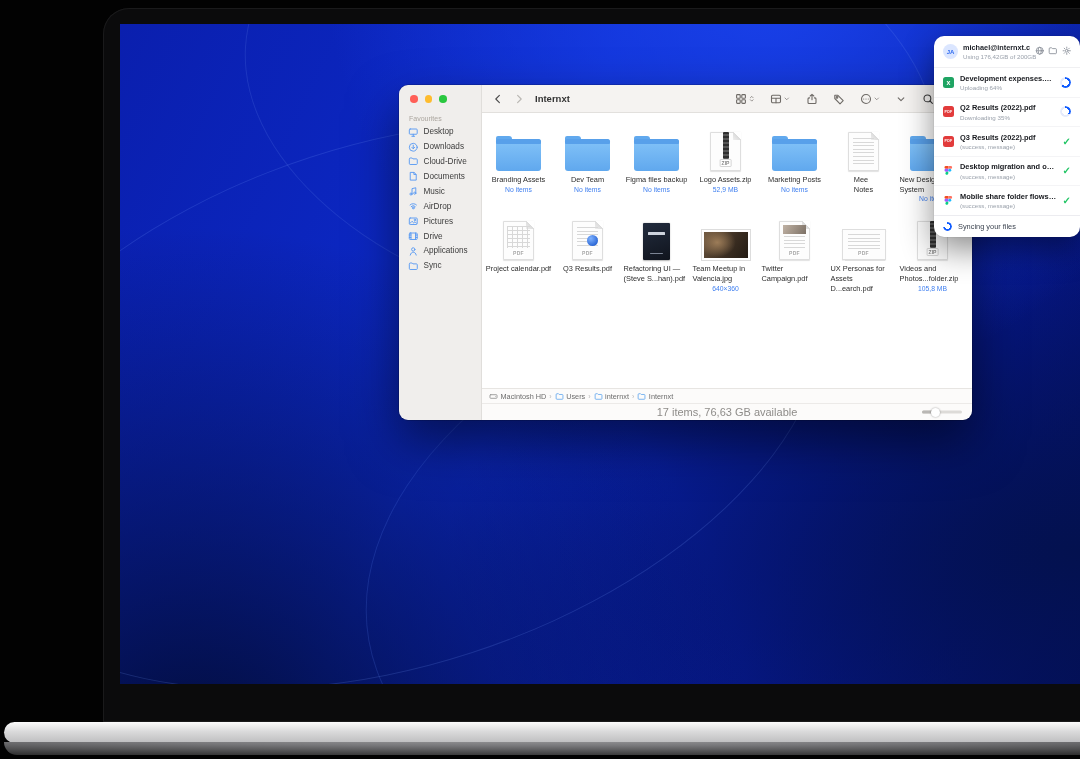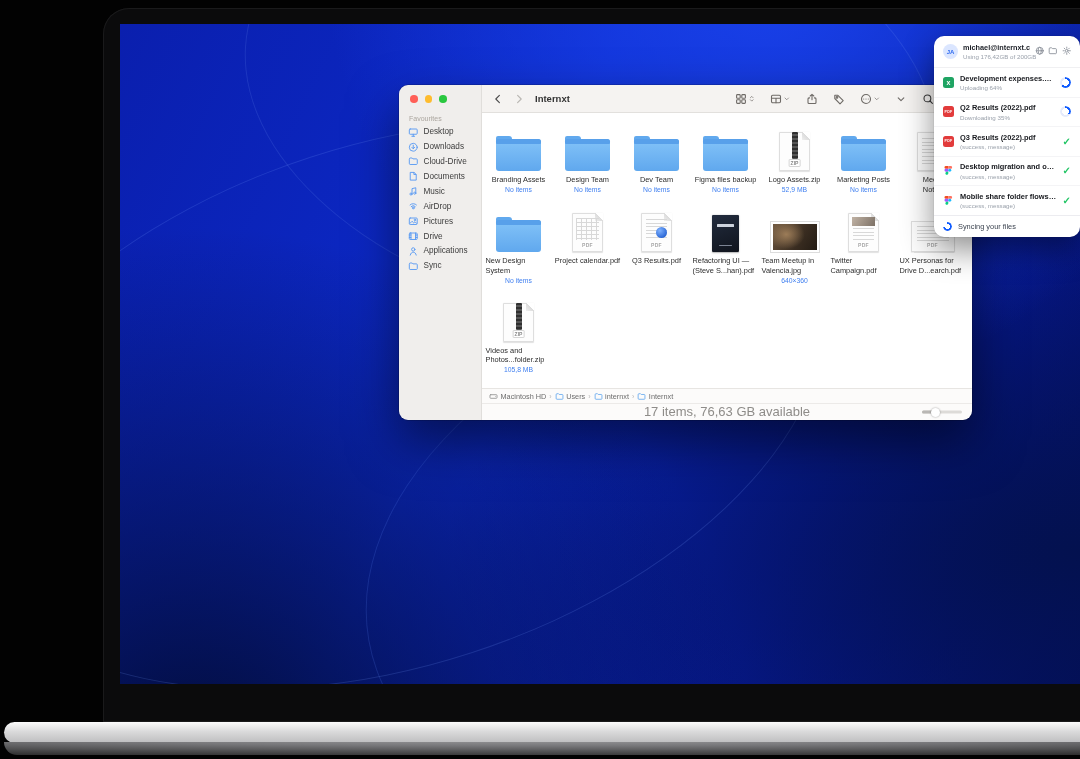--- a/index.html
+++ b/index.html
@@ -77,21 +77,21 @@
       linear-gradient(120deg,#6e5740 0%,#3a2d21 60%,#241c14 100%);
       border:2px solid #fff;box-shadow:0 0 0 1px #ddd;}
   .pagewide{position:relative;width:42px;height:29px;background:#fdfdfd;border:1px solid #dedede;box-shadow:0 .5px 1px rgba(0,0,0,.12);}
   .pagewide .lines{top:4px;bottom:9px;left:5px;right:5px;}
   
   .pathbar{height:14px;background:#fcfbfa;border-top:1px solid #e7e5e2;display:flex;align-items:center;gap:3px;padding-left:7px;font-size:7.3px;color:#6d6d6d;flex-shrink:0;}
   .pathbar .ic svg{width:9px;height:9px;}
   .pb-drive{color:#8f8f8f;}.pb-folder{color:#62a7ef;}
   .pb-sep{color:#b8b8b8;font-size:7px;}
   .statusbar{position:relative;height:16px;background:#fcfbfa;border-top:1px solid #eceae8;border-radius:0 0 9px 0;
-     display:flex;align-items:flex-start;justify-content:center;font-size:13px;color:#8e8c89;flex-shrink:0;}
+     display:flex;align-items:center;justify-content:center;font-size:11px;color:#8e8c89;flex-shrink:0;}
   .slider{position:absolute;right:10px;top:50%;transform:translateY(-50%);width:40px;height:3px;background:#dddbd8;border-radius:2px;}
   .slider .fill{position:absolute;left:0;top:0;height:3px;width:13px;background:#b9b7b4;border-radius:2px;}
   .knob{position:absolute;left:9px;top:50%;transform:translate(0,-50%);width:9px;height:9px;border-radius:50%;background:#fff;box-shadow:0 0 2px rgba(0,0,0,.4);}
   
   .widget{position:absolute;left:814px;top:12px;width:146px;background:#fff;border-radius:10px;
           box-shadow:0 12px 32px rgba(0,0,0,.45),0 0 0 .5px rgba(0,0,0,.08);font-size:8px;}
   .w-head{display:flex;align-items:center;gap:5px;padding:7px 9px;border-bottom:1px solid #f0f0f2;}
   .avatar{width:15px;height:15px;border-radius:50%;background:#dbe6ff;color:#2f6bf0;font-size:6px;font-weight:bold;
           display:flex;align-items:center;justify-content:center;flex-shrink:0;}
   .w-id{flex:1;min-width:0;}
@@ -324,27 +324,20 @@
                 <div class="fi">
                   <div class="folder"></div>
                 </div>
                 <div class="file-name">Branding Assets</div>
                 <div class="file-sub">No items</div>
               </div>
               <div class="cell">
                 <div class="fi">
                   <div class="folder"></div>
                 </div>
-                <div class="file-name">Design Team</div>
-                <div class="file-sub">No items</div>
-              </div>
-              <div class="cell">
-                <div class="fi">
-                  <div class="folder"></div>
-                </div>
                 <div class="file-name">Dev Team</div>
                 <div class="file-sub">No items</div>
               </div>
               <div class="cell">
                 <div class="fi">
                   <div class="folder"></div>
                 </div>
                 <div class="file-name">Figma files backup</div>
                 <div class="file-sub">No items</div>
               </div>
@@ -431,21 +424,21 @@
                 </div>
                 <div class="file-name">Twitter Campaign.pdf</div>
               </div>
               <div class="cell">
                 <div class="fi">
                   <div class="pagewide">
                     <div class="lines"></div>
                     <div class="pdf-label">PDF</div>
                   </div>
                 </div>
-                <div class="file-name">UX Personas for Drive D...earch.pdf</div>
+                <div class="file-name">UX Personas for Assets D...earch.pdf</div>
               </div>
               <div class="cell">
                 <div class="fi">
                   <div class="page">
                     <div class="fold"></div>
                     <div class="zipper"></div>
                     <div class="zip-label">ZIP</div>
                   </div>
                 </div>
                 <div class="file-name">Videos and Photos...folder.zip</div>

